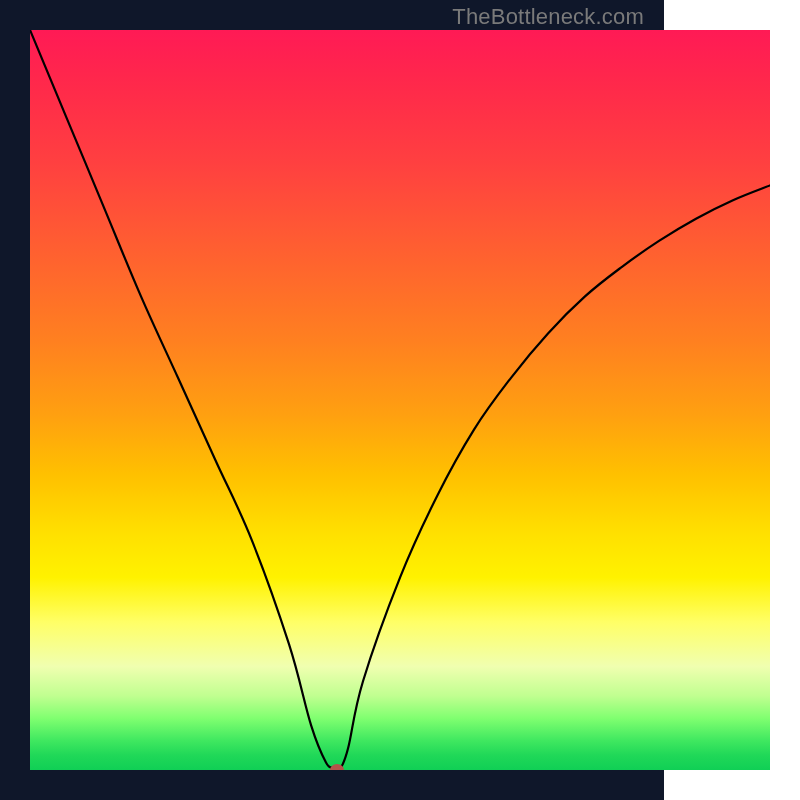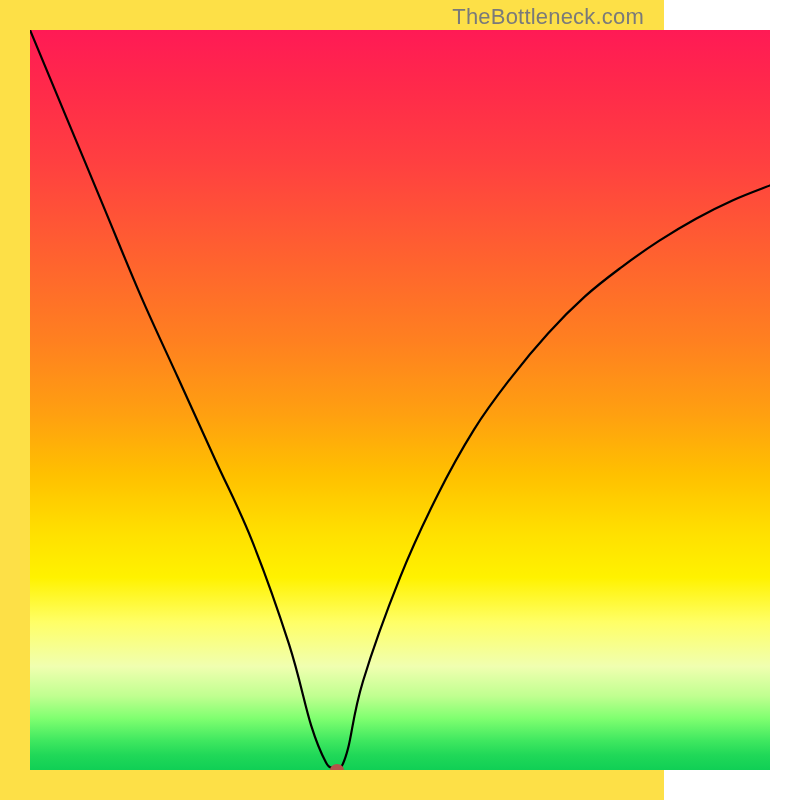--- a/index.html
+++ b/index.html
@@ -7,21 +7,21 @@
     padding: 0;
     width: 800px;
     height: 800px;
     overflow: hidden;
     font-family: Arial, Helvetica, sans-serif;
   }
   .frame {
     position: relative;
     width: 664px;
     height: 800px;
-    background: #fde047;
+    background: #0f172a;
     box-sizing: border-box;
   }
   .plot-area {
     position: absolute;
     left: 30px;
     top: 30px;
     width: 740px;
     height: 740px;
     overflow: hidden;
     

